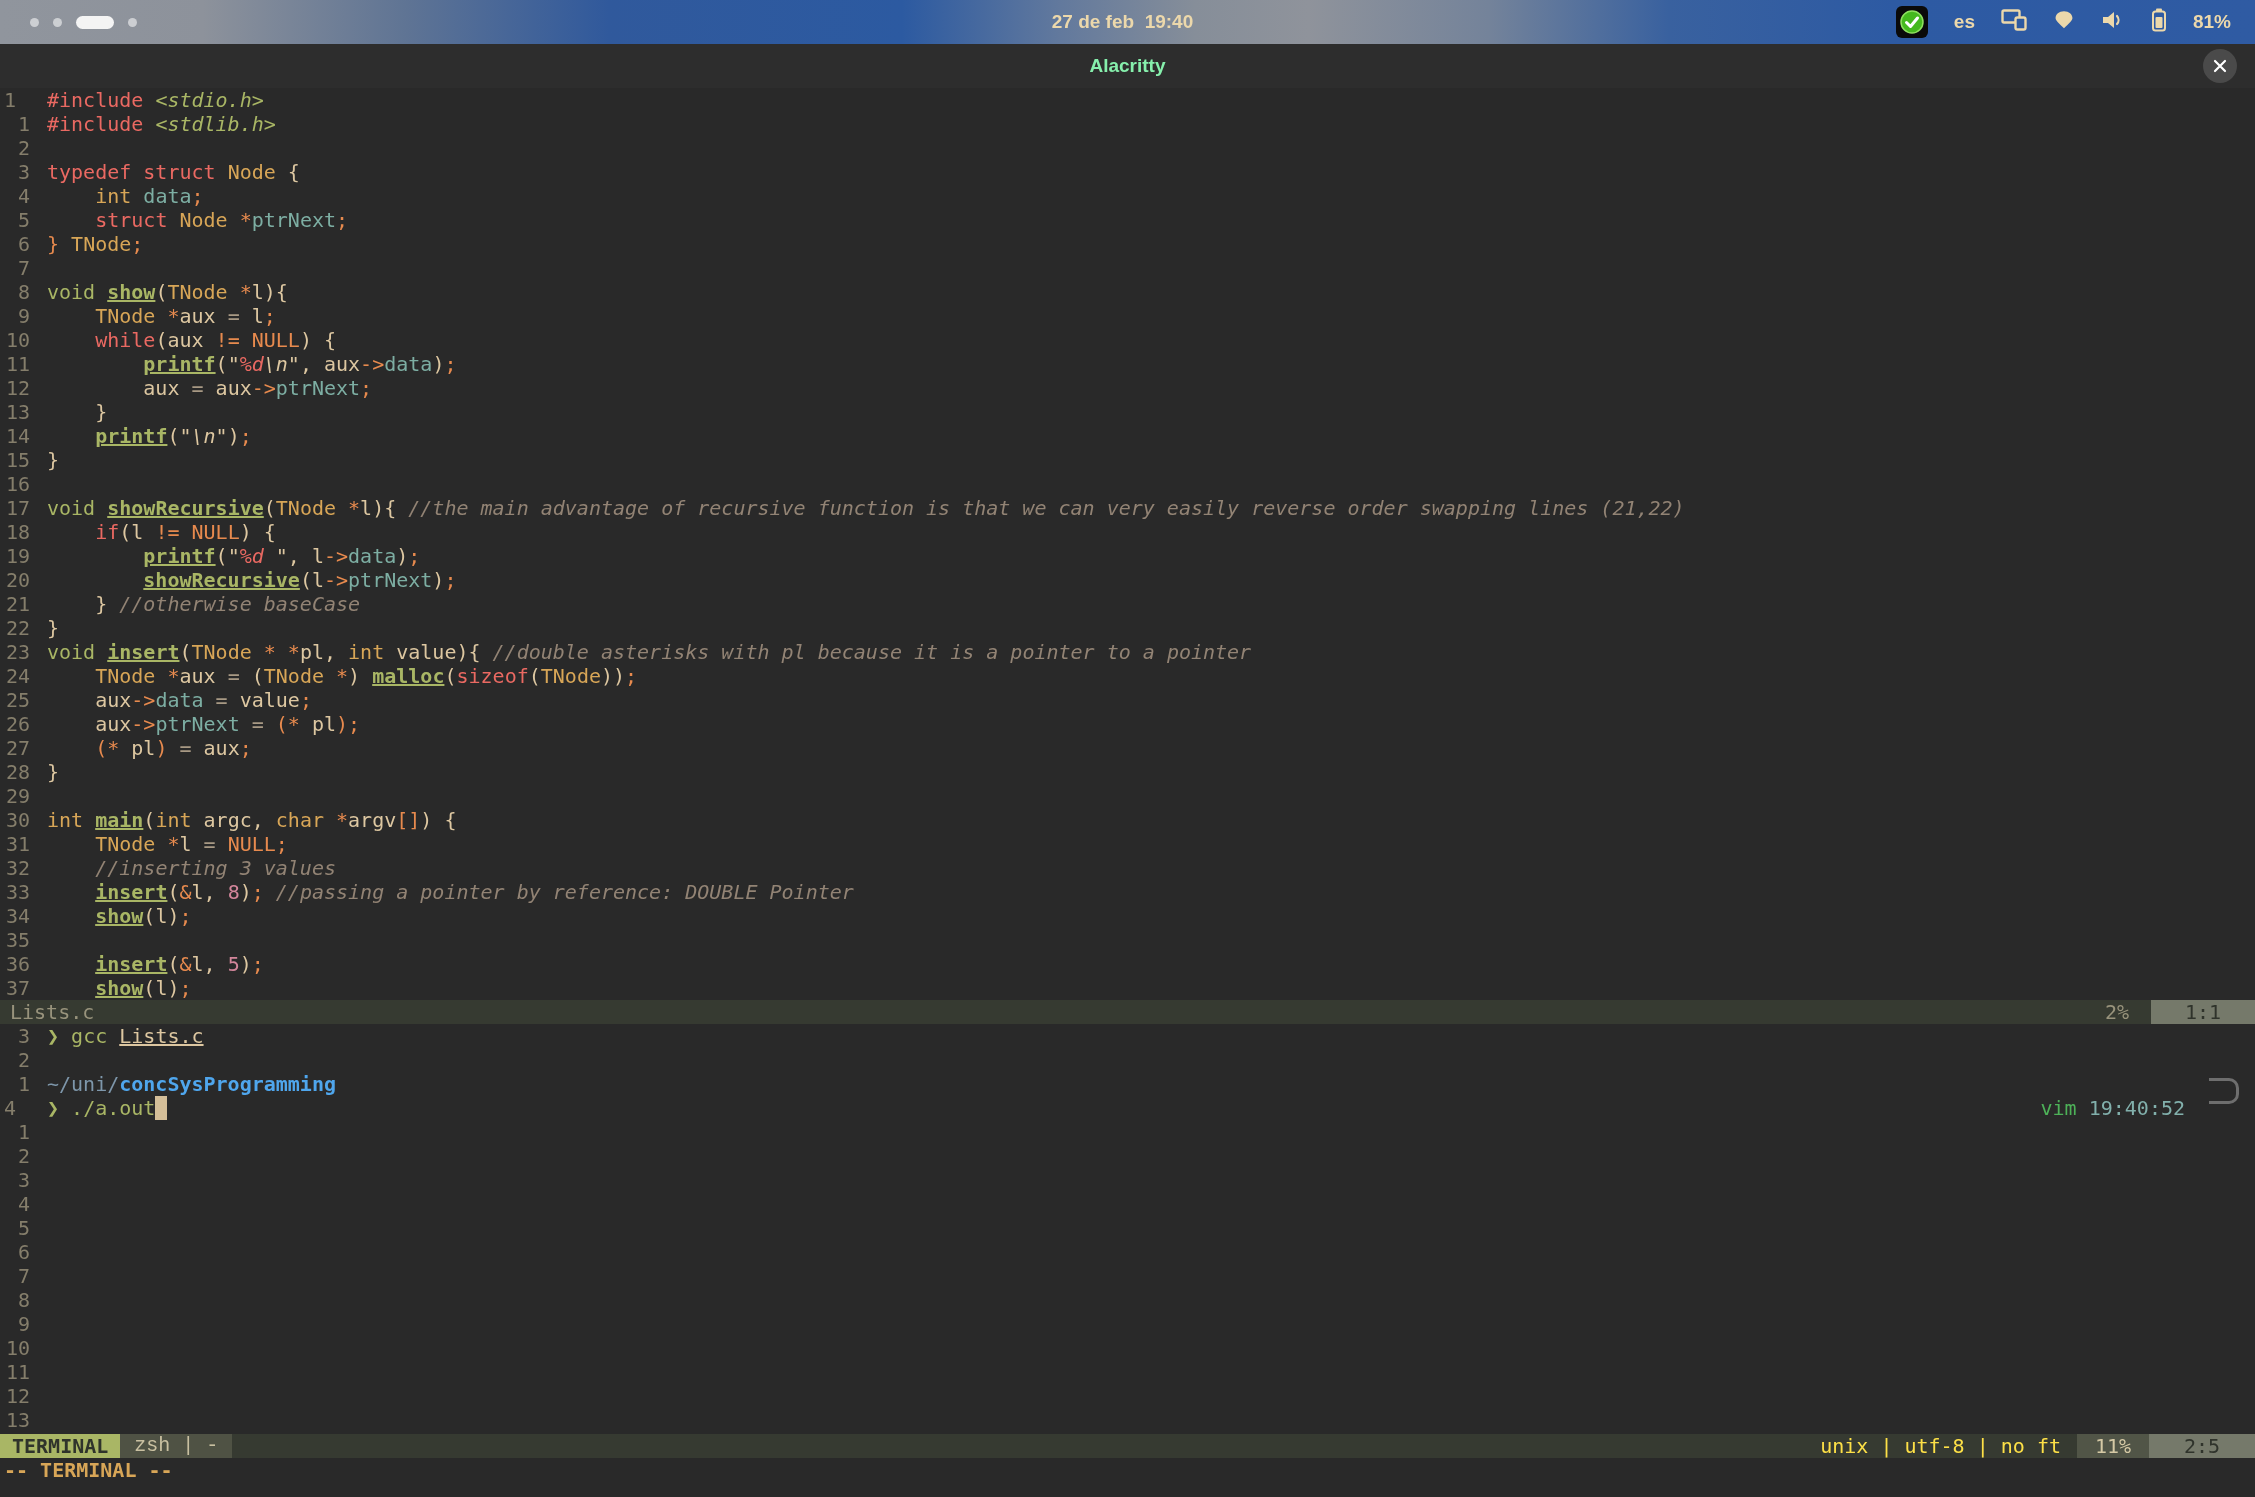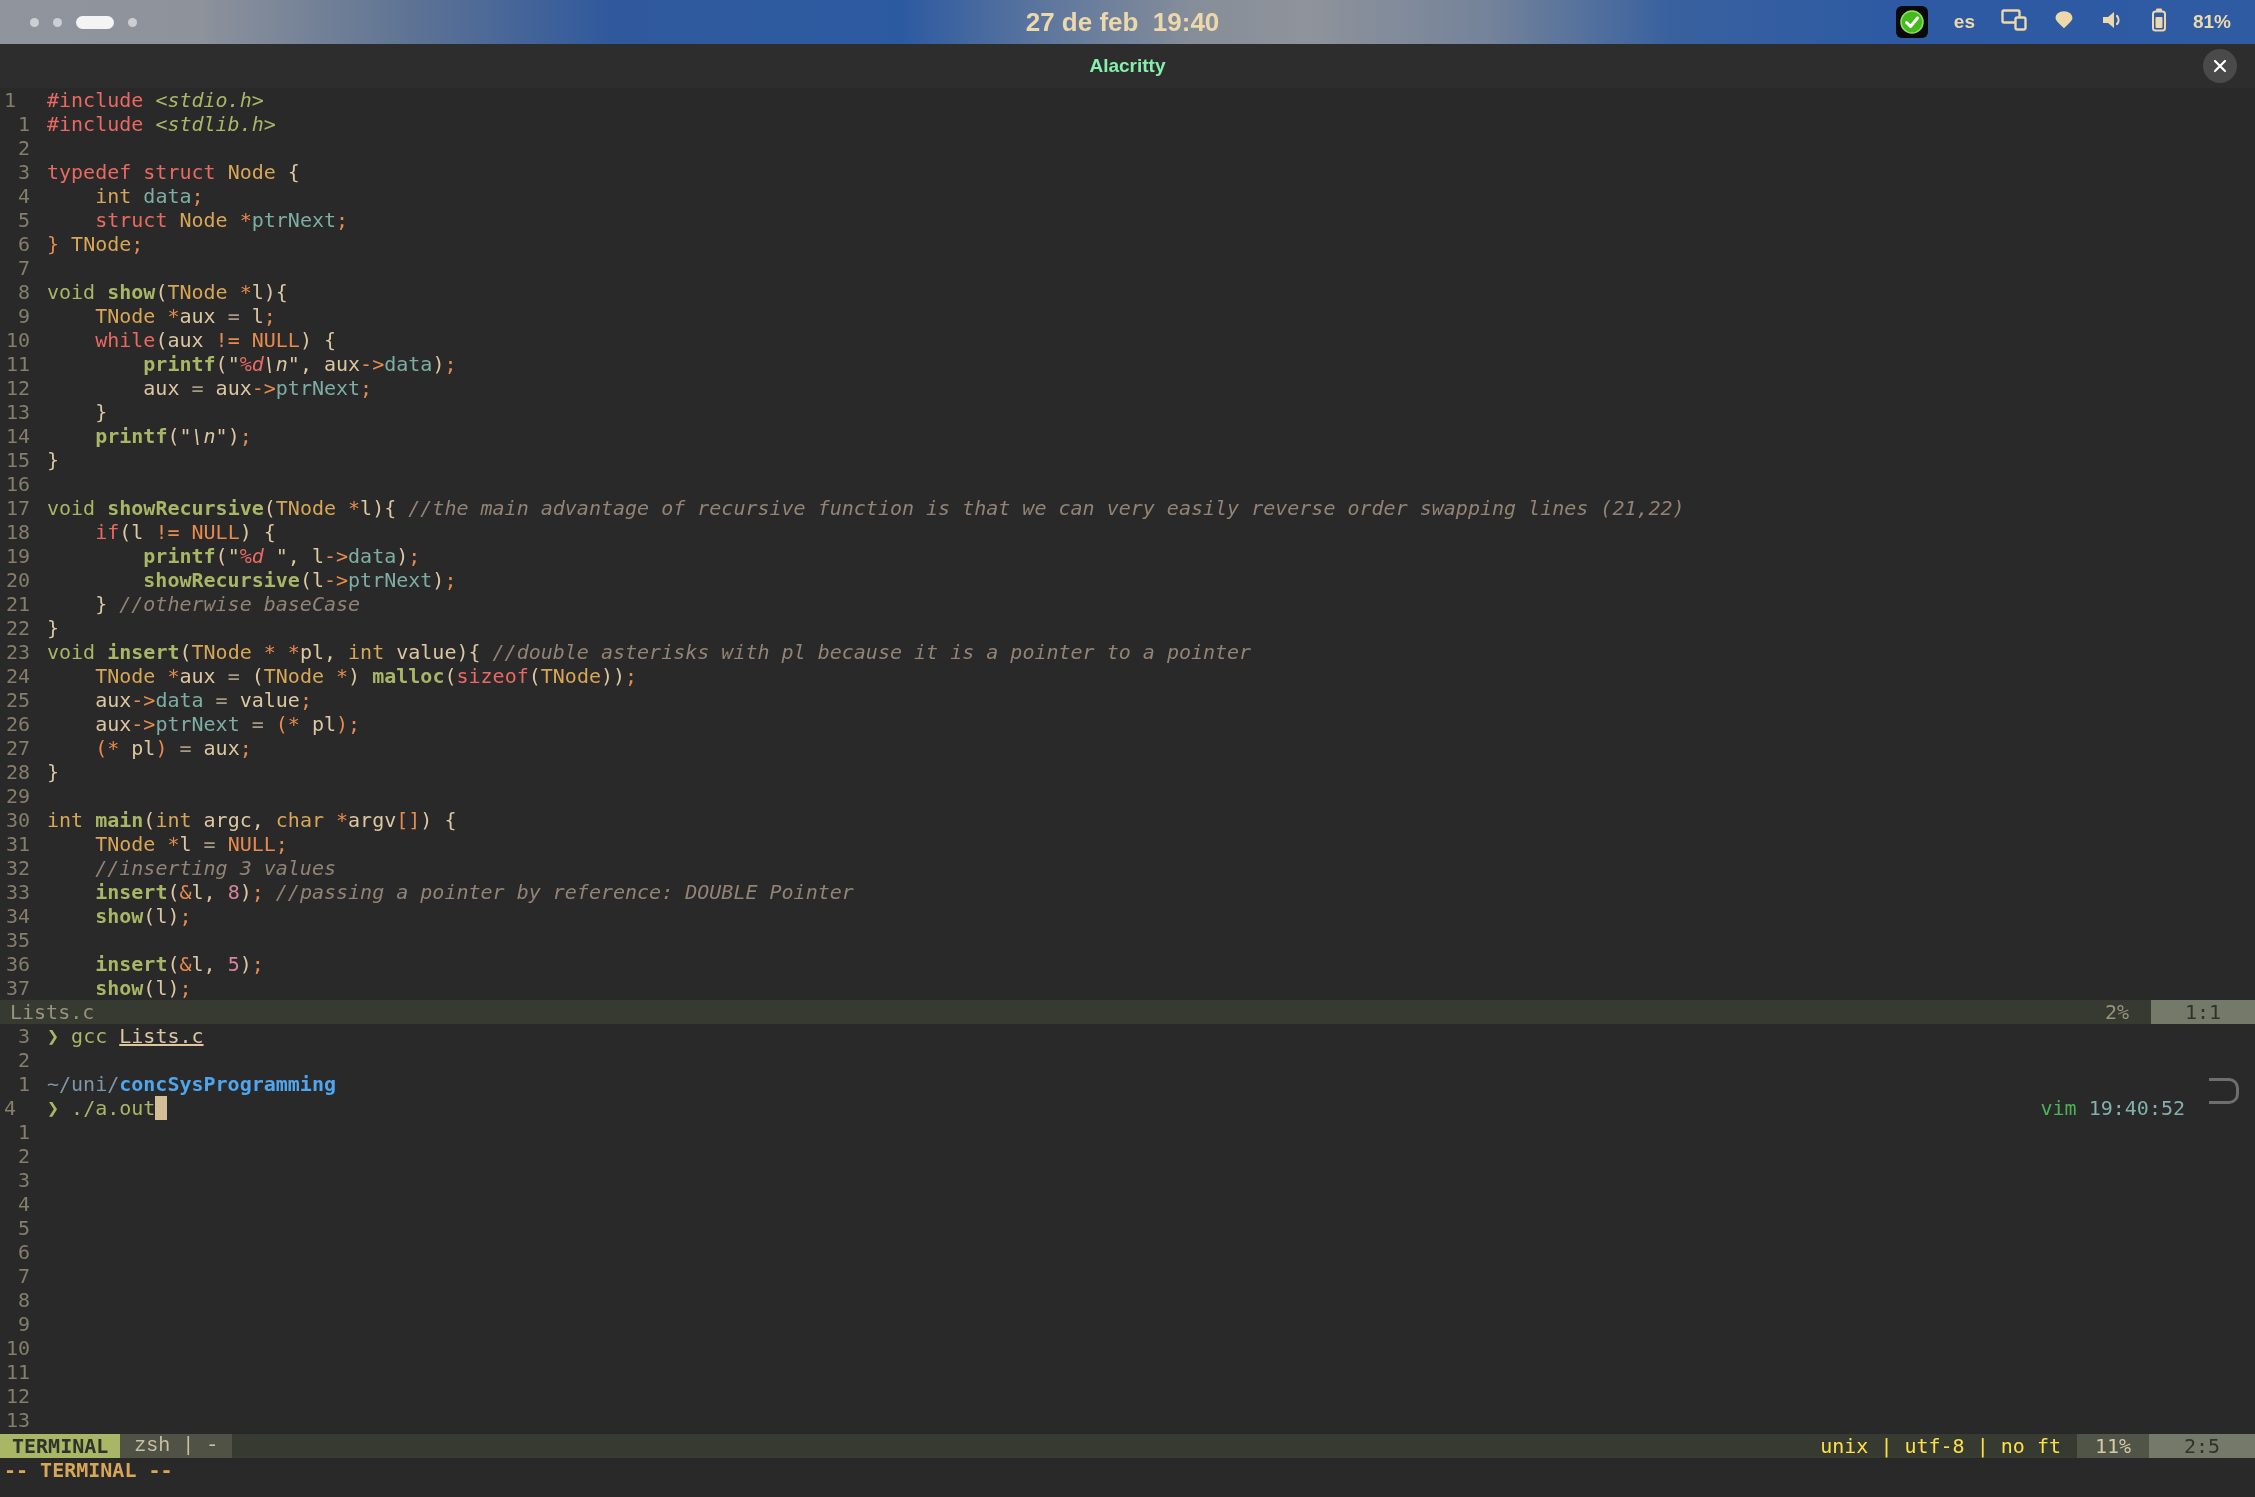--- a/index.html
+++ b/index.html
@@ -9,21 +9,21 @@
 
   
   .topbar { position:absolute; top:0; left:0; width:2255px; height:44px;
     background:linear-gradient(90deg,#90959d 0%,#8d929b 9%,#5f7494 18%,#30599c 27%,#2c5aa1 40%,
       #62799d 47%,#868e99 53%,#8f939b 58%,#74839a 66%,#39619f 74%,#2d5aa3 84%,#2f5ba3 100%);
     display:flex; align-items:center; font-family:"Liberation Sans","DejaVu Sans",sans-serif; }
   .workspaces { display:flex; align-items:center; gap:14px; margin-left:30px; }
   .ws-dot { width:9px; height:9px; border-radius:50%; background:rgba(255,255,255,.55); }
   .ws-pill { width:38px; height:13px; border-radius:8px; background:#f4f4f4; }
   .clock { position:absolute; left:0; right:10px; text-align:center; color:#ecd8ab;
-           font-size:26px; font-weight:700; white-space:pre; }
+           font-size:19px; font-weight:700; white-space:pre; }
   .tb-right { margin-left:auto; display:flex; align-items:center; gap:26px; padding-right:24px;
               color:#ecd8ab; font-size:19px; font-weight:700; z-index:2; }
   .tray-check { width:32px; height:32px; background:#0a0a0a; border-radius:6px;
                 display:flex; align-items:center; justify-content:center; }
 
   
   .titlebar { position:absolute; top:44px; left:0; width:2255px; height:44px; background:#2d2d2d;
               display:flex; align-items:center; justify-content:center;
               font-family:"Liberation Sans","DejaVu Sans",sans-serif; }
   .title { color:#86efac; font-size:19px; font-weight:700; }
@@ -35,21 +35,21 @@
   #editor-lines { top:88px; }
   #terminal-lines { top:1024px; }
   .row { display:flex; height:24px; line-height:24px; white-space:pre; }
   .ln { flex:0 0 47px; text-align:right; padding-right:17px; color:#857e6b; }
   .ln.abs { text-align:left; padding-left:4px; padding-right:0; }
   .code { white-space:pre; }
 
   .tk-fg  { color:#ddc7a1; }
   .tk-red { color:#ea6962; }
   .tk-yel { color:#d8a657; }
-  .tk-fnc { color:#a9b665; font-weight:bold; }
+  .tk-fnc { color:#a9b665; font-weight:bold;text-decoration:underline; }
   .tk-grn { color:#a9b665; }
   .tk-inc { color:#a9b665; font-style:italic; }
   .tk-aqa { color:#7daea3; }
   .tk-org { color:#e78a4e; }
   .tk-opr { color:#a89984; }
   .tk-pnk { color:#d3869b; }
   .tk-cmt { color:#928374; font-style:italic; }
   .tk-sti { color:#ddc7a1; font-style:italic; }
   .tk-sre { color:#ea6962; font-style:italic; }
   .tk-blu { color:#4fa6ed; font-weight:bold; }

